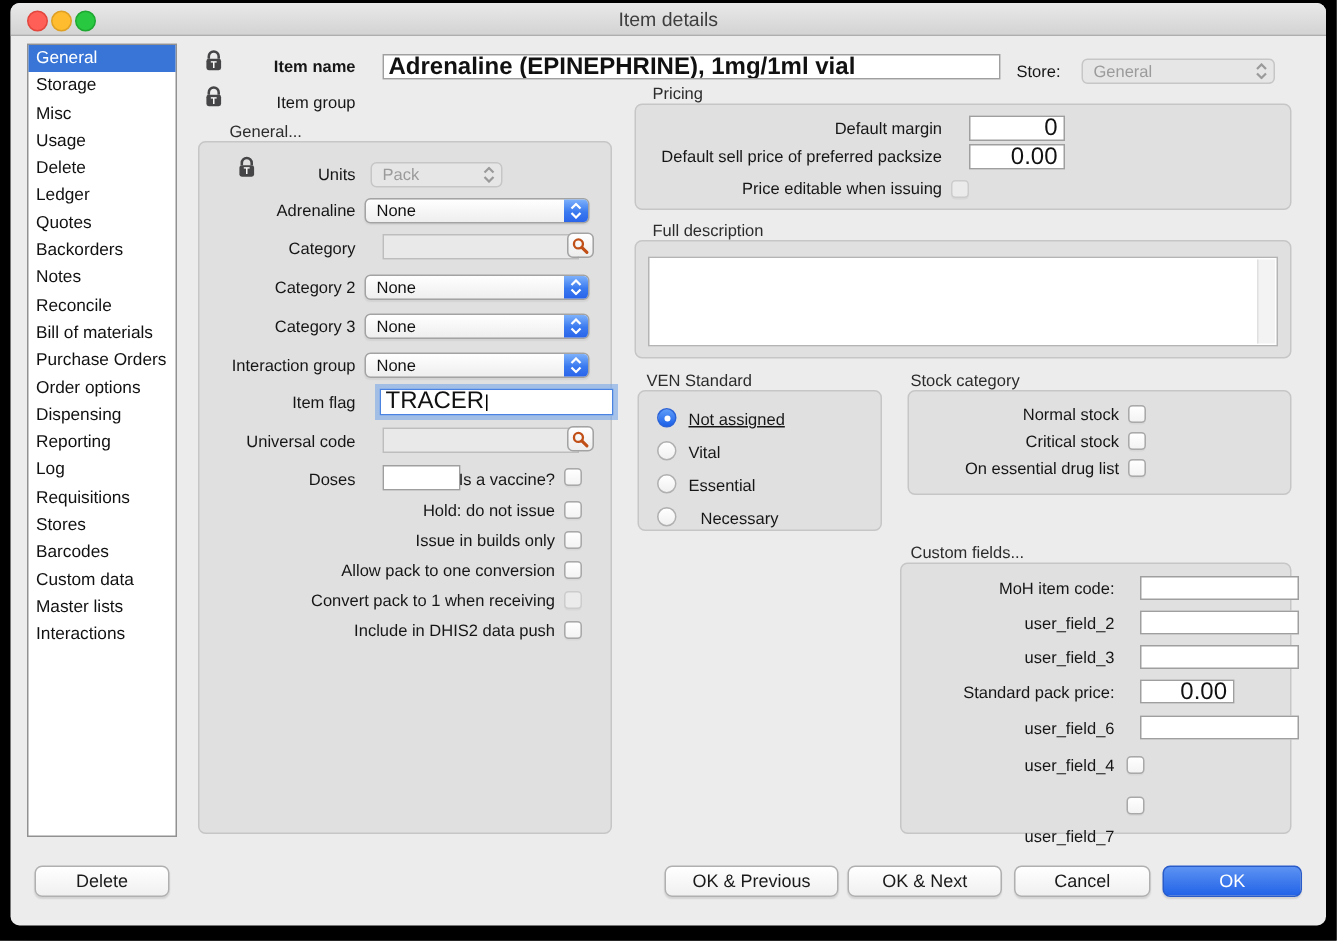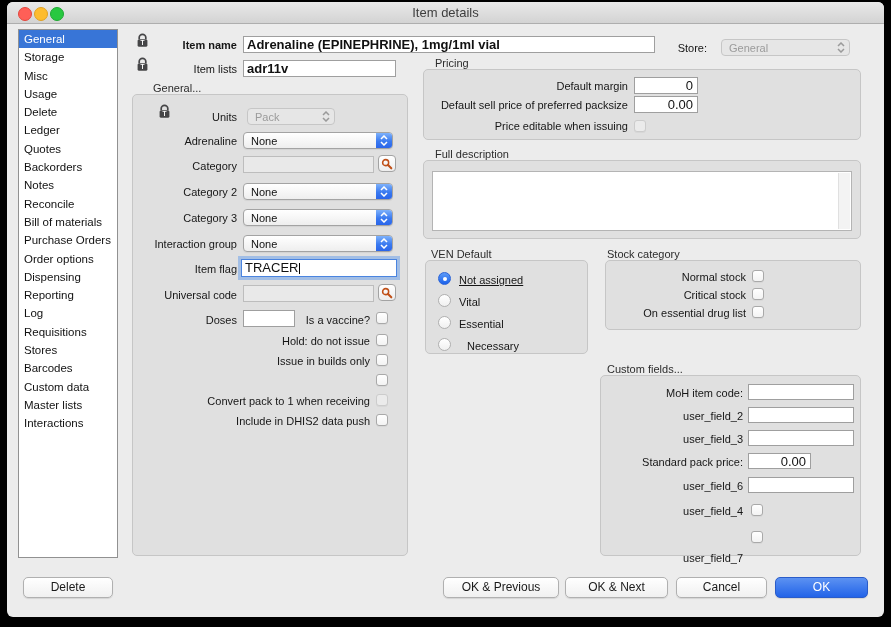--- a/index.html
+++ b/index.html
@@ -21,21 +21,21 @@
   .side-item.selected{background:#3875d7;color:#fff;}
 
   .lbl{position:absolute;font-size:11px;color:#161616;text-align:right;white-space:nowrap;}
   .llbl{position:absolute;font-size:11px;color:#161616;white-space:nowrap;}
   .bold{font-weight:bold;}
   .sect{position:absolute;font-size:11px;color:#2c2c2c;white-space:nowrap;}
 
   .panel{position:absolute;background:#e0e0e0;border:1px solid #c6c6c6;border-radius:5px;box-sizing:border-box;}
 
   .field{position:absolute;background:#fff;border:1px solid #9f9f9f;box-sizing:border-box;height:17px;
-    font-size:13px;color:#111;padding:1px 3px 0 3px;line-height:14px;white-space:nowrap;overflow:hidden;}
+    font-size:16px;color:#111;padding:1px 3px 0 3px;line-height:14px;white-space:nowrap;overflow:hidden;margin-left:12px;}
   .field.disabled{background:#e9e9e9;border-color:#bdbdbd;}
   .field.num{text-align:right;padding-right:4px;}
   .field.focused{border:1px solid #4a84e0;box-shadow:0 0 0 3px rgba(120,167,232,.6);height:18px;}
   .caret{display:inline-block;width:1px;height:11px;background:#000;vertical-align:-2px;margin-left:1px;}
 
   .popup{position:absolute;height:17px;box-sizing:border-box;border:1px solid #a3a3a3;border-radius:4px;
     background:linear-gradient(#ffffff,#eeeeee);display:flex;align-items:center;font-size:11px;color:#111;
     box-shadow:0 1px 1px rgba(0,0,0,.06);}
   .popup .ptxt{flex:1;padding-left:7px;white-space:nowrap;overflow:hidden;}
   .popup .stepper{width:16px;align-self:stretch;border-radius:0 3px 3px 0;
@@ -109,22 +109,21 @@
     <text x="7.5" y="12.2" font-size="6.5" fill="#fff" text-anchor="middle" font-family="Liberation Sans,sans-serif" font-weight="bold">T</text>
   </svg>
   <div class="lbl bold" style="left:130px;top:37px;width:100px;">Item name</div>
   <div class="field bold" style="left:236px;top:34px;width:412px;"><span>Adrenaline (EPINEPHRINE), 1mg/1ml vial</span></div>
 
   <svg class="lock" style="left:128px;top:55px;" viewBox="0 0 15 15">
     <path d="M4.2 6.2 V4.6 a3.3 3.3 0 0 1 6.6 0 V6.2" fill="none" stroke="#454547" stroke-width="1.7"></path>
     <rect x="2.6" y="6.2" width="9.8" height="7.6" rx="1.6" fill="#454547"></rect>
     <text x="7.5" y="12.2" font-size="6.5" fill="#fff" text-anchor="middle" font-family="Liberation Sans,sans-serif" font-weight="bold">T</text>
   </svg>
-  <div class="lbl" style="left:130px;top:61px;width:100px;">Item lists</div>
-  <div class="field bold" style="left:236px;top:58px;width:153px;"><span>adr11v</span></div>
+  <div class="lbl" style="left:130px;top:61px;width:100px;">Item group</div>
 
   <div class="lbl" style="left:645px;top:40px;width:55px;">Store:</div>
   <div class="popup disabled" style="left:714px;top:37px;width:129px;">
     <span class="ptxt">General</span>
     <span class="stepper">
       <svg width="8" height="11" viewBox="0 0 8 11">
           <path d="M1 4 L4 1 L7 4" stroke="#9a9a9a" fill="none" stroke-width="1.5"></path>
           <path d="M1 7 L4 10 L7 7" stroke="#9a9a9a" fill="none" stroke-width="1.5"></path>
         </svg>
     </span>
@@ -218,20 +217,21 @@
   <div class="field" style="left:236px;top:308px;width:52px;"><span></span></div>
   <div class="lbl" style="left:250px;top:312px;width:113px;">Is a vaccine?</div>
   <span class="checkbox" style="left:369px;top:310px;"></span>
 
   <div class="lbl" style="left:160px;top:333px;width:203px;">Hold: do not issue</div>
   <span class="checkbox" style="left:369px;top:332px;"></span>
 
   <div class="lbl" style="left:160px;top:353px;width:203px;">Issue in builds only</div>
   <span class="checkbox" style="left:369px;top:352px;"></span>
 
+  <div class="lbl" style="left:160px;top:373px;width:203px;">Allow pack to one conversion</div>
   <span class="checkbox" style="left:369px;top:372px;"></span>
 
   <div class="lbl" style="left:160px;top:393px;width:203px;">Convert pack to 1 when receiving</div>
   <span class="checkbox disabled" style="left:369px;top:392px;"></span>
 
   <div class="lbl" style="left:160px;top:413px;width:203px;">Include in DHIS2 data push</div>
   <span class="checkbox" style="left:369px;top:412px;"></span>
 
   <div class="sect" style="left:428px;top:55px;">Pricing</div>
   <div class="panel" style="left:416px;top:67px;width:438px;height:71px;"></div>
@@ -242,21 +242,21 @@
   <div class="lbl" style="left:420px;top:118px;width:201px;">Price editable when issuing</div>
   <span class="checkbox disabled" style="left:627px;top:118px;"></span>
 
   <div class="sect" style="left:428px;top:146px;">Full description</div>
   <div class="panel" style="left:416px;top:158px;width:438px;height:79px;"></div>
   <div class="textarea" style="left:425px;top:169px;width:420px;height:60px;">
     <span></span>
     <span class="scrolltrack"></span>
   </div>
 
-  <div class="sect" style="left:424px;top:246px;">VEN Default</div>
+  <div class="sect" style="left:424px;top:246px;">VEN Standard</div>
   <div class="panel" style="left:418px;top:258px;width:163px;height:94px;"></div>
   <span class="radio selected" style="left:431px;top:270px;"></span>
   <div class="llbl" style="left:452px;top:272px;text-decoration:underline;">Not assigned</div>
   <span class="radio" style="left:431px;top:292px;"></span>
   <div class="llbl" style="left:452px;top:294px;">Vital</div>
   <span class="radio" style="left:431px;top:314px;"></span>
   <div class="llbl" style="left:452px;top:316px;">Essential</div>
   <span class="radio" style="left:431px;top:336px;"></span>
   <div class="llbl" style="left:460px;top:338px;text-align:right;">Necessary</div>
 

